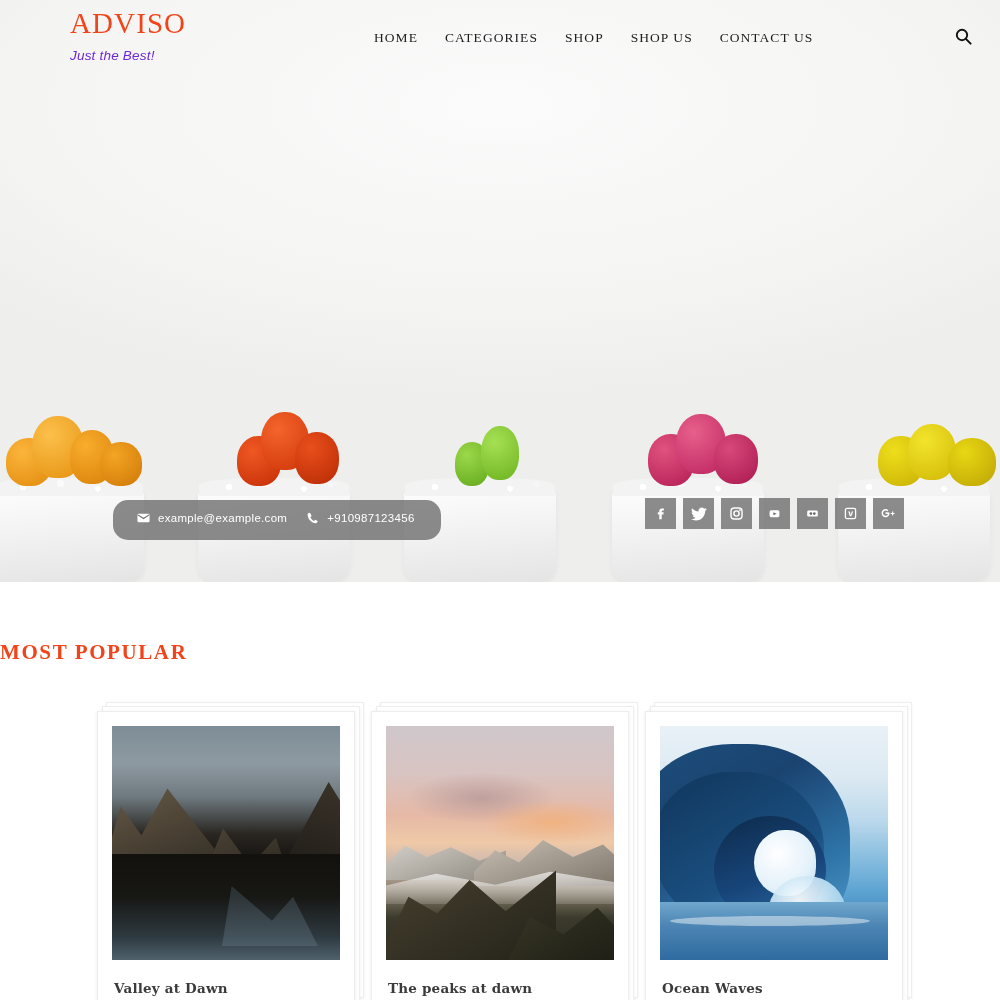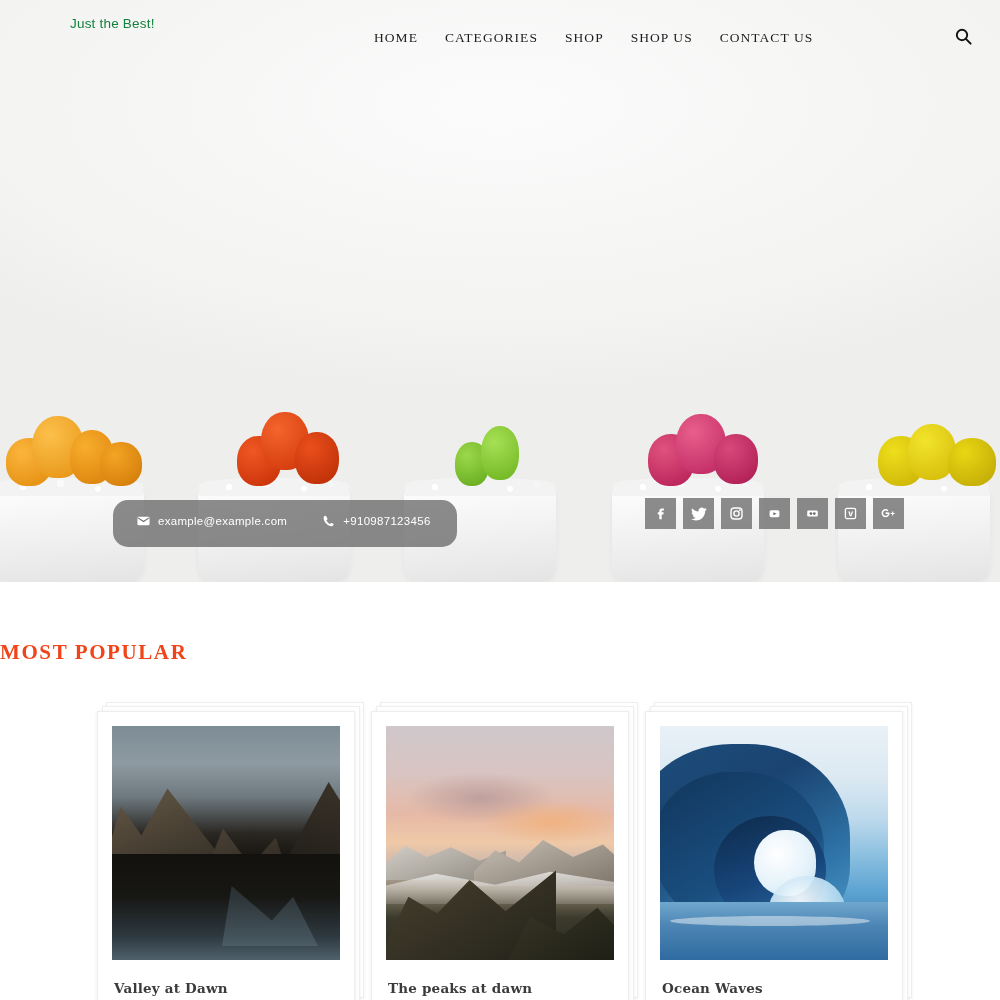--- a/index.html
+++ b/index.html
@@ -51,22 +51,23 @@
     font-size: 29px;
     letter-spacing: 1.1px;
     font-weight: 400;
     color: #f1441a;
     line-height: 1.1;
   }
   .brand-tagline {
     margin-top: 8px;
     font-family: "Liberation Sans", sans-serif;
     font-size: 13.5px;
-    color: #15803d;
+    color: #6d28d9;
     letter-spacing: .2px;
+    font-style: italic;
   }
 
   .nav {
     flex: 1 1 auto;
     display: flex;
     align-items: flex-start;
     justify-content: flex-start;
     gap: 27px;
     padding-top: 30px;
     padding-left: 34px;
@@ -158,24 +159,24 @@
     position: absolute;
     border-radius: 48% 48% 44% 44%;
   }
 
   
   .contact-pill {
     position: absolute;
     left: 113px;
     top: 500px;
     z-index: 25;
-    height: 47px;
+    height: 40px;
     display: flex;
     align-items: center;
-    gap: 16px;
+    gap: 0;
     padding: 0 16px 5px 14px;
     border-radius: 15px;
     background: rgba(96,96,96,.72);
     color: #ffffff;
   }
   .contact-unit {
     display: flex;
     align-items: center;
     gap: 8px;
     padding: 0 10px;
@@ -287,20 +288,21 @@
 </style>
 </head>
 <body>
 
 <div class="hero">
   <div class="hero-bg"></div>
 
   <div class="topbar">
 
     <div class="brand">
+      <div class="brand-logo">ADVISO</div>
       <div class="brand-tagline">Just the Best!</div>
     </div>
 
     <nav class="nav">
       <a class="nav-item">HOME</a>
       <a class="nav-item">CATEGORIES</a>
       <a class="nav-item">SHOP</a>
       <a class="nav-item">SHOP US</a>
       <a class="nav-item">CONTACT US</a>
     </nav>

